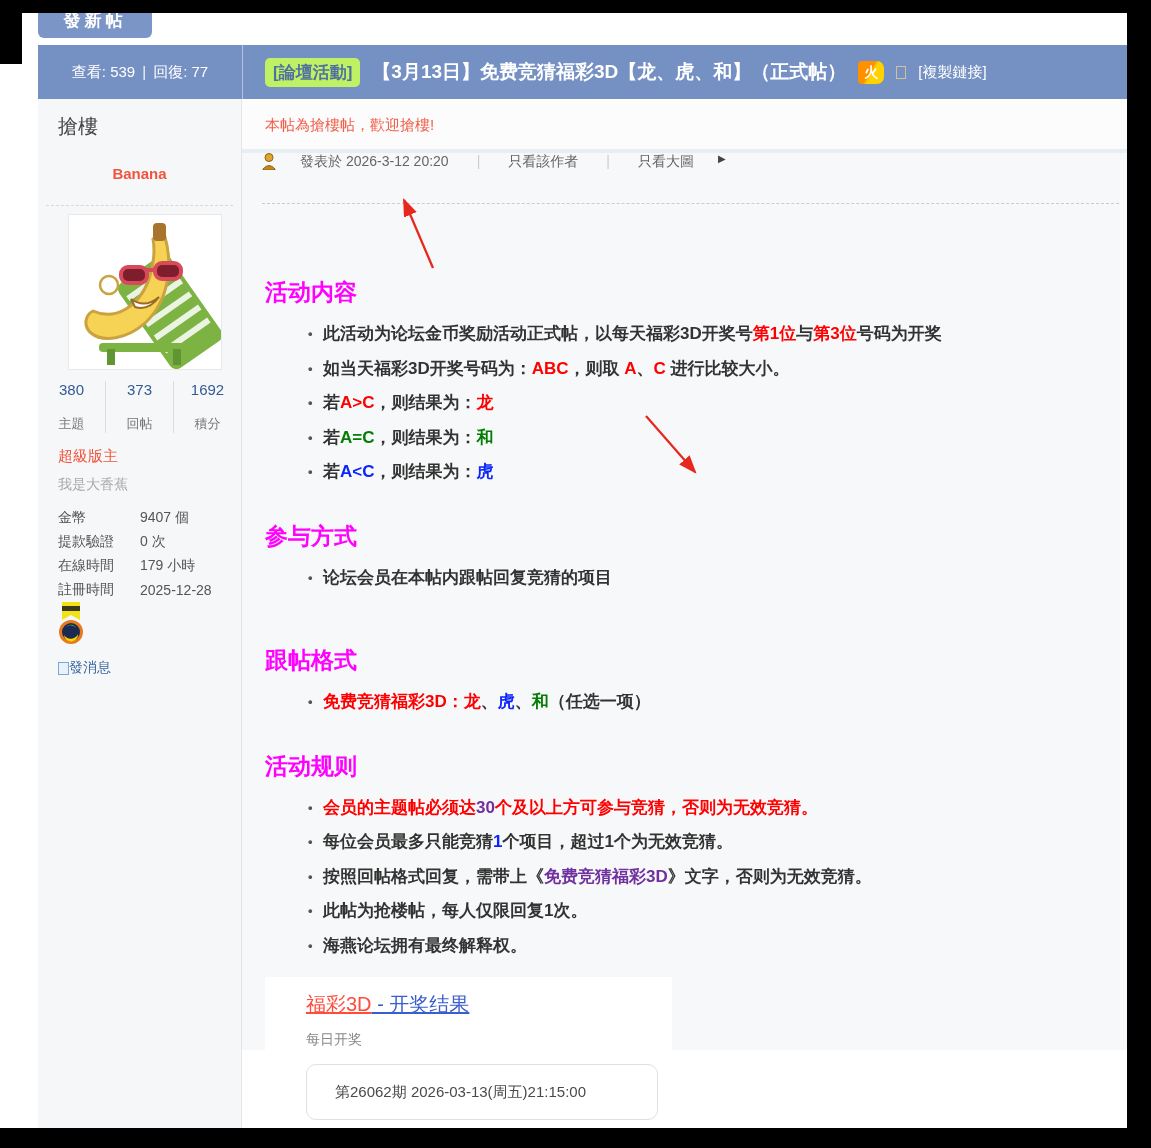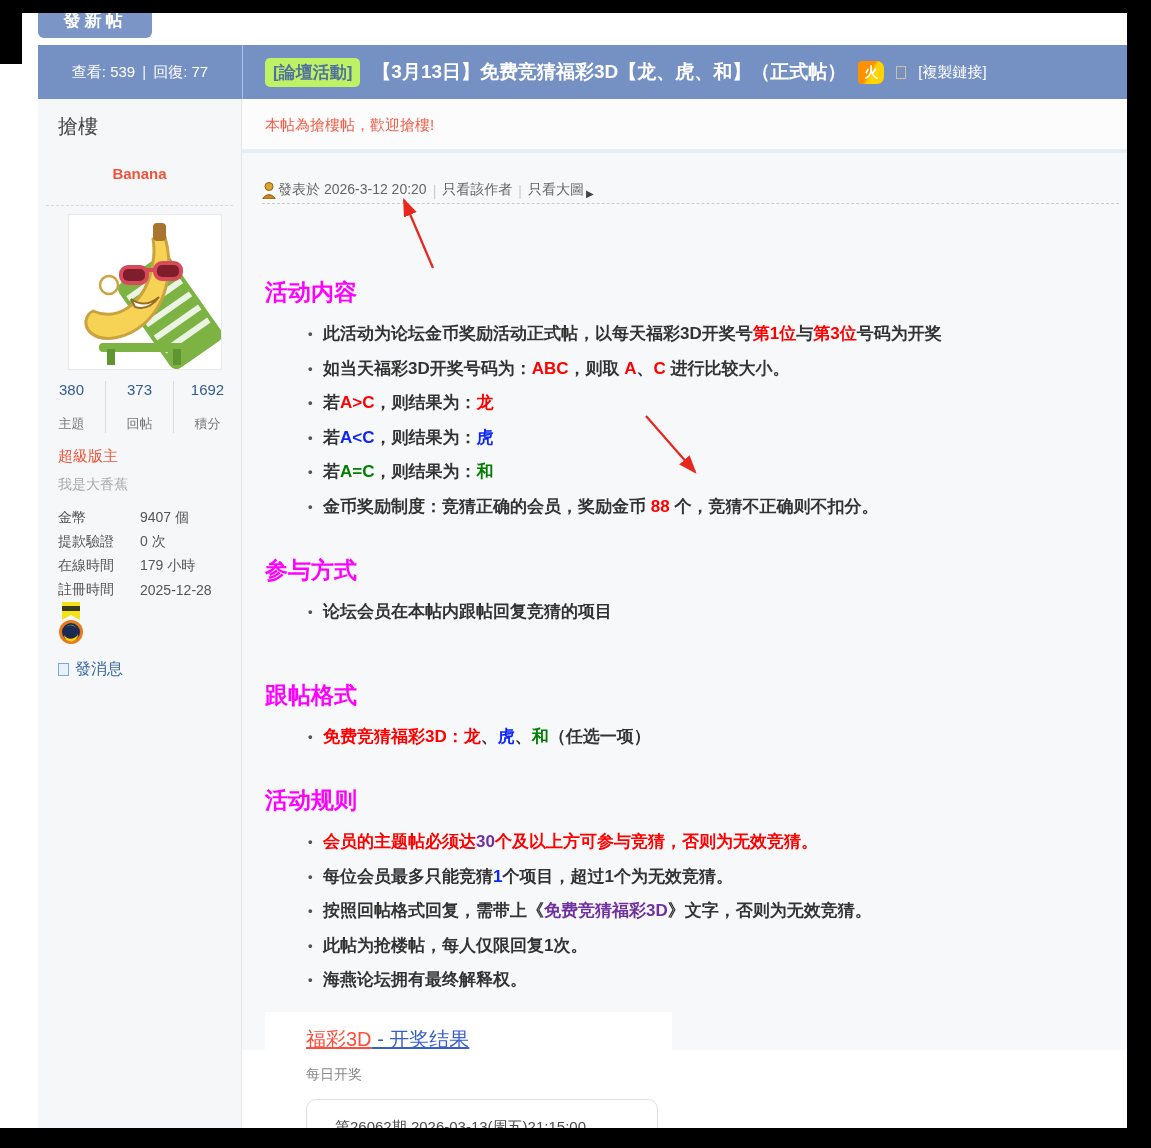--- a/index.html
+++ b/index.html
@@ -47,29 +47,29 @@
   .stat-cell { flex:1; cursor:pointer; }
   .stat-cell + .stat-cell { border-left:1px solid #ddd; }
   .stat-num { font-size:15px; color:#345a94; }
   .stat-label { font-size:13px; color:#777; margin-top:17px; }
   #user-group { position:absolute; left:20px; top:348px; font-size:15px; color:#f0543c; }
   #user-sign { position:absolute; left:20px; top:377px; font-size:14px; color:#a9a9a9; }
   #profile-list { position:absolute; left:20px; top:407px; font-size:14px; color:#555; }
   .profile-row { display:flex; height:24px; align-items:center; }
   .profile-label { width:82px; }
   #medal { position:absolute; left:20px; top:503px; }
-  #send-msg { position:absolute; left:20px; top:560px; display:flex; align-items:center; gap:6px;
-    font-size:16px; color:#3a66a0; cursor:pointer; }
+  #send-msg { position:absolute; left:20px; top:560px; display:flex; align-items:center; 
+    font-size:14px; color:#3a66a0; cursor:pointer; }
   #msg-icon { display:inline-block; width:11px; height:13px; border:1px solid #7ea7d8; background:#e8f2fd; }
 
   
   #main { position:absolute; left:242px; top:99px; width:885px; height:951px; background:#f7f8f9; z-index:2; }
   #notice-bar { height:54px; line-height:52px; padding-left:23px; background:#fcfcfc;
     border-bottom:4px solid #e9edf4; color:#f15f4a; font-size:15px; }
-  #meta-row { height:46px; display:flex; align-items:flex-end; gap:2px; padding-left:20px;
+  #meta-row { height:46px; display:flex; align-items:flex-start; gap:24px; padding-left:20px;
     font-size:14px; color:#666; }
   #meta-row .sep { color:#ccc; margin:0 4px; }
   .meta-link { color:#666; cursor:pointer; }
   #img-arrow { font-size:10px; color:#444; }
   #meta-dash { position:absolute; left:20px; right:8px; top:104px; border-top:1px dashed #ccc; }
 
   #post-body { position:absolute; left:23px; right:0; top:104px; }
   h2.sec-heading { color:#ff00ff; font-size:23px; line-height:30px; font-weight:bold; }
   #sec-content h2 { margin-top:74px; }
   #sec-join h2 { margin-top:31px; }
@@ -219,23 +219,22 @@
     </div>
     <div id="meta-dash"></div>
 
     <div id="post-body">
       <section id="sec-content">
         <h2 class="sec-heading">活动内容</h2>
         <ul class="sec-list">
             <li><span class="sg-k">此活动为论坛金币奖励活动正式帖，以每天福彩3D开奖号</span><span class="sg-r">第1位</span><span class="sg-k">与</span><span class="sg-r">第3位</span><span class="sg-k">号码为开奖</span></li>
             <li><span class="sg-k">如当天福彩3D开奖号码为：</span><span class="sg-r">ABC</span><span class="sg-k">，则取 </span><span class="sg-r">A</span><span class="sg-k">、</span><span class="sg-r">C</span><span class="sg-k"> 进行比较大小。</span></li>
             <li><span class="sg-k">若</span><span class="sg-r">A&gt;C</span><span class="sg-k">，则结果为：</span><span class="sg-r">龙</span></li>
+            <li><span class="sg-k">若</span><span class="sg-g">A=C</span><span class="sg-k">，则结果为：</span><span class="sg-g">和</span></li>
             <li><span class="sg-k">若</span><span class="sg-b">A&lt;C</span><span class="sg-k">，则结果为：</span><span class="sg-b">虎</span></li>
-            <li><span class="sg-k">若</span><span class="sg-g">A=C</span><span class="sg-k">，则结果为：</span><span class="sg-g">和</span></li>
-            <li><span class="sg-k">金币奖励制度：竞猜正确的会员，奖励金币 </span><span class="sg-r">88</span><span class="sg-k"> 个，竞猜不正确则不扣分。</span></li>
           </ul>
       </section>
       <section id="sec-join">
         <h2 class="sec-heading">参与方式</h2>
         <ul class="sec-list">
             <li><span class="sg-k">论坛会员在本帖内跟帖回复竞猜的项目</span></li>
           </ul>
       </section>
       <section id="sec-format">
         <h2 class="sec-heading">跟帖格式</h2>

